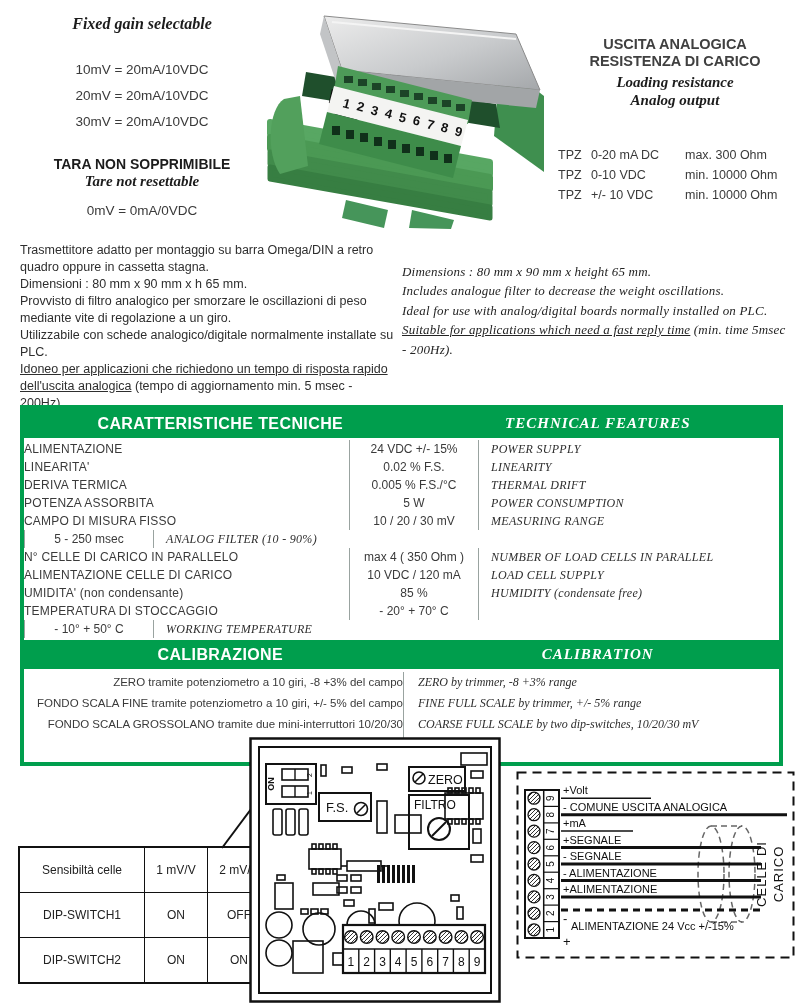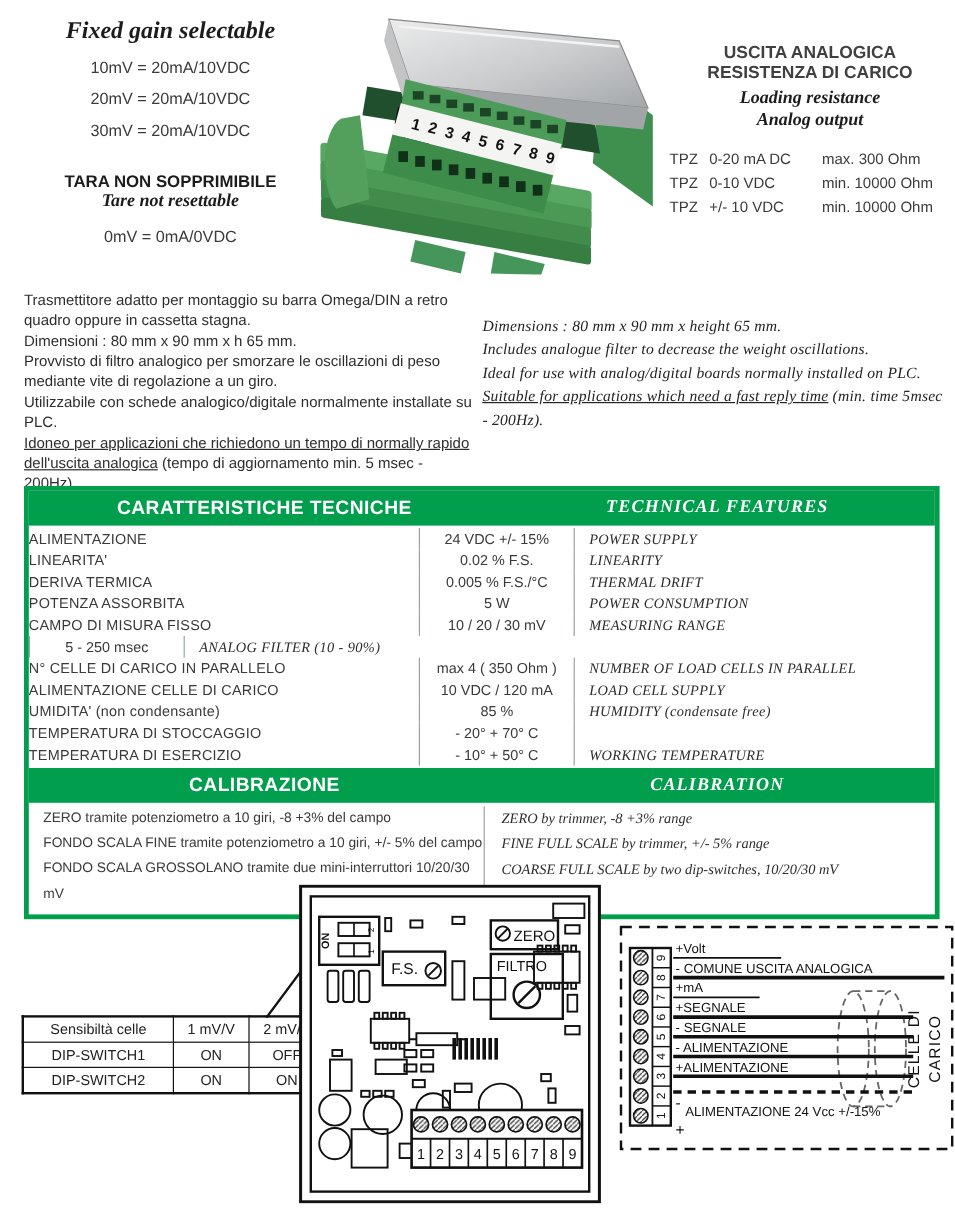--- a/index.html
+++ b/index.html
@@ -4,31 +4,31 @@
 <style>
   :root{ --green:#009e4d; --ink:#2b2b2b; --line:#99a3a0; }
   html,body{margin:0;padding:0;background:#fff;}
   .page{position:relative;width:796px;height:1008px;background:#fff;overflow:hidden;
         font-family:"Liberation Sans",sans-serif;color:var(--ink);}
   .abs{position:absolute;}
 
   
   .topleft{left:10px;top:14px;width:264px;text-align:center;}
   .tl-title{font-weight:bold;font-size:15px;letter-spacing:.2px;color:#1c1c1c;}
-  .serif-sub{font-family:"Liberation Serif",serif;font-style:italic;font-weight:bold;font-size:20px;color:#1c1c1c;margin-top:1px;}
+  .serif-sub{font-family:"Liberation Serif",serif;font-style:italic;font-weight:bold;font-size:16px;color:#1c1c1c;margin-top:1px;}
   .gain-line{font-size:13.5px;color:#3a3a3a;line-height:26px;}
-  .gains{margin-top:6px;}
+  .gains{margin-top:24px;}
   .tare-title{font-weight:bold;font-size:14px;margin-top:21px;color:#1c1c1c;}
   .tare-value{font-size:13.5px;color:#3a3a3a;margin-top:13px;}
 
   
   .topright{left:558px;top:36px;width:234px;text-align:center;}
   .tr-title{font-weight:bold;font-size:14.5px;color:#404040;line-height:17px;}
   .tr-sub{font-family:"Liberation Serif",serif;font-style:italic;font-weight:bold;font-size:15px;line-height:18px;color:#1c1c1c;}
-  .tpz-rows{margin-top:14px;}
+  .tpz-rows{margin-top:36px;}
   .tpz-row{display:flex;font-size:12.5px;color:#3a3a3a;line-height:20px;text-align:left;}
   .tpz-model{width:33px;}
   .tpz-range{width:94px;}
   .tpz-load{flex:1;}
 
   
   .desc-it{left:20px;top:242px;width:374px;font-size:12.5px;line-height:17px;color:#2e2e2e;}
   .desc-en{left:402px;top:242px;width:390px;font-family:"Liberation Serif",serif;font-style:italic;
            font-size:13px;line-height:19.5px;color:#232323;letter-spacing:.2px;}
   .u{text-decoration:underline;}
@@ -41,28 +41,28 @@
          font-size:15px;letter-spacing:1px;}
   .spec-table{padding:2px 0;}
   .spec-row{display:flex;height:18px;align-items:stretch;font-size:12px;color:#3a3a3a;}
   .spec-it{width:325px;display:flex;align-items:center;letter-spacing:.2px;}
   .spec-val{width:128px;border-left:1px solid var(--line);border-right:1px solid var(--line);
             display:flex;align-items:center;justify-content:center;}
   .spec-en{flex:1;padding-left:12px;display:flex;align-items:center;font-family:"Liberation Serif",serif;
            font-style:italic;letter-spacing:.3px;color:#2d2d2d;}
   .calib{display:flex;padding:3px 0 6px;}
   .calib-it{width:380px;padding-left:12px;border-right:1px solid var(--line);box-sizing:border-box;}
-  .calib-it div{font-size:11.5px;line-height:21px;color:#3a3a3a;}
+  .calib-it div{font-size:11.5px;line-height:21px;color:#3a3a3a;text-align:right;}
   .calib-en{flex:1;padding-left:14px;}
   .calib-en div{font-family:"Liberation Serif",serif;font-style:italic;font-size:12px;line-height:21px;color:#2d2d2d;}
 
   
   .dip-table{position:absolute;left:18px;top:846px;border-collapse:collapse;font-size:12px;color:#222;
              border:2px solid #111;}
-  .dip-table td{border:1px solid #111;height:20px;text-align:center;padding:0 4px;}
+  .dip-table td{border:1px solid #111;height:20px;text-align:center;padding:12px 4px;}
   .dip-col0{width:116px;}
   .dip-col{width:54px;}
 
   svg text{font-family:"Liberation Sans",sans-serif;}
 </style>
 </head>
 <body>
 
 <div class="page">
 
@@ -181,21 +181,21 @@
         <span class="tpz-load">min. 10000 Ohm</span>
       </div>
     </div>
   </section>
 
   <section class="abs desc-it">
     <span>Trasmettitore adatto per montaggio su barra Omega/DIN a retro quadro oppure in cassetta stagna.</span><br>
     <span>Dimensioni : 80 mm x 90 mm x h 65 mm.</span><br>
     <span>Provvisto di filtro analogico per smorzare le oscillazioni di peso mediante vite di regolazione a un giro.</span><br>
     <span>Utilizzabile con schede analogico/digitale normalmente installate su PLC.</span><br>
-    <span class="u">Idoneo per applicazioni che richiedono un tempo di normally rapido dell'uscita analogica</span><span> (tempo di aggiornamento min. 5 msec - 200Hz).</span>
+    <span class="u">Idoneo per applicazioni che richiedono un tempo di risposta rapido dell'uscita analogica</span><span> (tempo di aggiornamento min. 5 msec - 200Hz).</span>
   </section>
 
   <section class="abs desc-en">
     <br>
     <span>Dimensions : 80 mm x 90 mm x height 65 mm.</span><br>
     <span>Includes analogue filter to decrease the weight oscillations.</span><br>
     <span>Ideal for use with analog/digital boards normally installed on PLC.</span><br>
     <span class="u">Suitable for applications which need a fast reply time</span><span> (min. time 5msec - 200Hz).</span>
   </section>
 
@@ -247,21 +247,20 @@
       <div class="spec-row">
           <div class="spec-it">UMIDITA' (non condensante)</div>
           <div class="spec-val">85 %</div>
           <div class="spec-en">HUMIDITY (condensate free)</div>
         </div>
       <div class="spec-row">
           <div class="spec-it">TEMPERATURA DI STOCCAGGIO</div>
           <div class="spec-val">- 20°  + 70° C</div>
         </div>
       <div class="spec-row">
-          <div class="spec-it">TEMPERATURA DI ESERCIZIO</div>
           <div class="spec-val">- 10°  + 50° C</div>
           <div class="spec-en">WORKING TEMPERATURE</div>
         </div>
     </div>
     <div class="greenbar">
       <div class="gb-it">CALIBRAZIONE</div>
       <div class="gb-en">CALIBRATION</div>
     </div>
     <div class="calib">
       <div class="calib-it">

